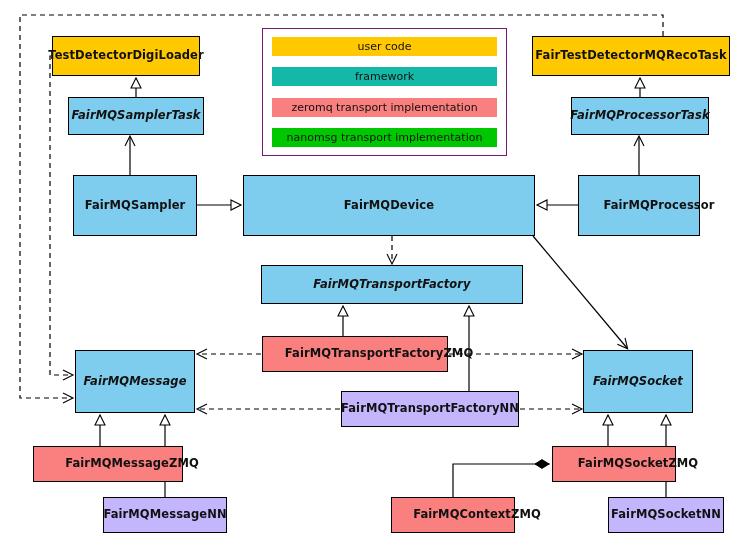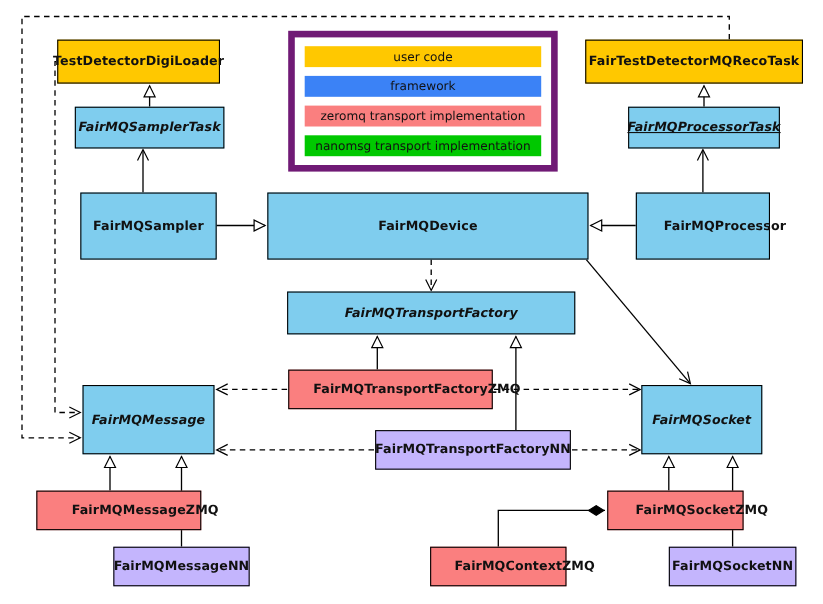--- a/index.html
+++ b/index.html
@@ -8,21 +8,21 @@
   svg{position:absolute;left:0;top:0;width:748px;height:549px;}
   .nodebox{position:absolute;box-sizing:border-box;border:1px solid #000;
            display:flex;align-items:center;justify-content:center;text-align:center;
            font-size:11.5px;font-weight:bold;color:#111;letter-spacing:.1px;line-height:1.15;}
   .nodebox.abstract{font-style:italic;}
   .c-user{background:#FFC800;}
   .c-framework{background:#7FCDEE;text-align:center;}
   .c-zmq{background:#FA7F7F;padding-left:48px;}
   .c-nn{background:#c4b5fd;}
   #legend{position:absolute;left:262px;top:28px;width:245px;height:128px;
-          background:#ffffff;border:6px solid #701a75;box-sizing:border-box;
+          background:#ffffff;border:1px solid #701a75;box-sizing:border-box;
           padding:8px 9px;display:flex;flex-direction:column;justify-content:space-between;}
   .legend-row{height:19px;display:flex;align-items:center;justify-content:center;
               font-size:11px;font-weight:normal;color:#111;}
 </style>
 </head>
 <body>
 
 <div id="stage">
 
   <svg viewBox="0 0 748 549">
@@ -81,42 +81,42 @@
       <path d="M666,497 L666,415" marker-end="url(#hollowTri)"></path>
 
       <path d="M453,497 L453,464 L550,464" marker-end="url(#blackDiamond)"></path>
     </g>
   </svg>
 
   <div id="legend">
     <div class="legend-row" style="background: rgb(255, 200, 0);">
       <span>user code</span>
     </div>
-    <div class="legend-row" style="background: #3b82f6;">
+    <div class="legend-row" style="background: #14b8a6;">
       <span>framework</span>
     </div>
     <div class="legend-row" style="background: rgb(250, 127, 127);">
       <span>zeromq transport implementation</span>
     </div>
     <div class="legend-row" style="background: rgb(0, 200, 0);">
       <span>nanomsg transport implementation</span>
     </div>
   </div>
 
   <div id="nodes-layer">
       <div class="nodebox c-user" style="left: 52px; top: 36px; width: 148px; height: 40px;">
         <span>TestDetectorDigiLoader</span>
       </div>
       <div class="nodebox c-user" style="left: 532px; top: 36px; width: 198px; height: 40px;">
         <span>FairTestDetectorMQRecoTask</span>
       </div>
       <div class="nodebox c-framework abstract" style="left: 68px; top: 97px; width: 136px; height: 38px;">
         <span>FairMQSamplerTask</span>
       </div>
-      <div class="nodebox c-framework abstract" style="left: 571px; top: 97px; width: 138px; height: 38px; text-decoration: underline;">
+      <div class="nodebox c-framework abstract" style="left: 571px; top: 97px; width: 138px; height: 38px;">
         <span>FairMQProcessorTask</span>
       </div>
       <div class="nodebox c-framework" style="left: 73px; top: 175px; width: 124px; height: 61px;">
         <span>FairMQSampler</span>
       </div>
       <div class="nodebox c-framework" style="left: 243px; top: 175px; width: 292px; height: 61px;">
         <span>FairMQDevice</span>
       </div>
       <div class="nodebox c-framework" style="left: 578px; top: 175px; width: 122px; height: 61px; padding-left: 40px;">
         <span>FairMQProcessor</span>

